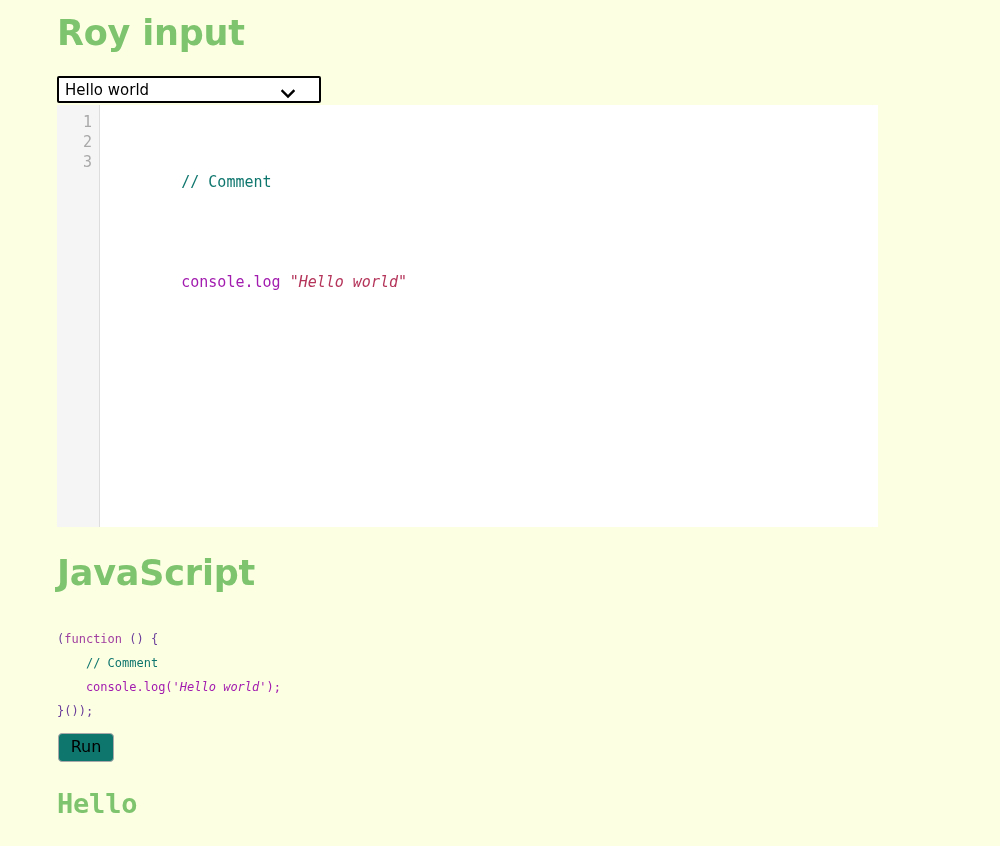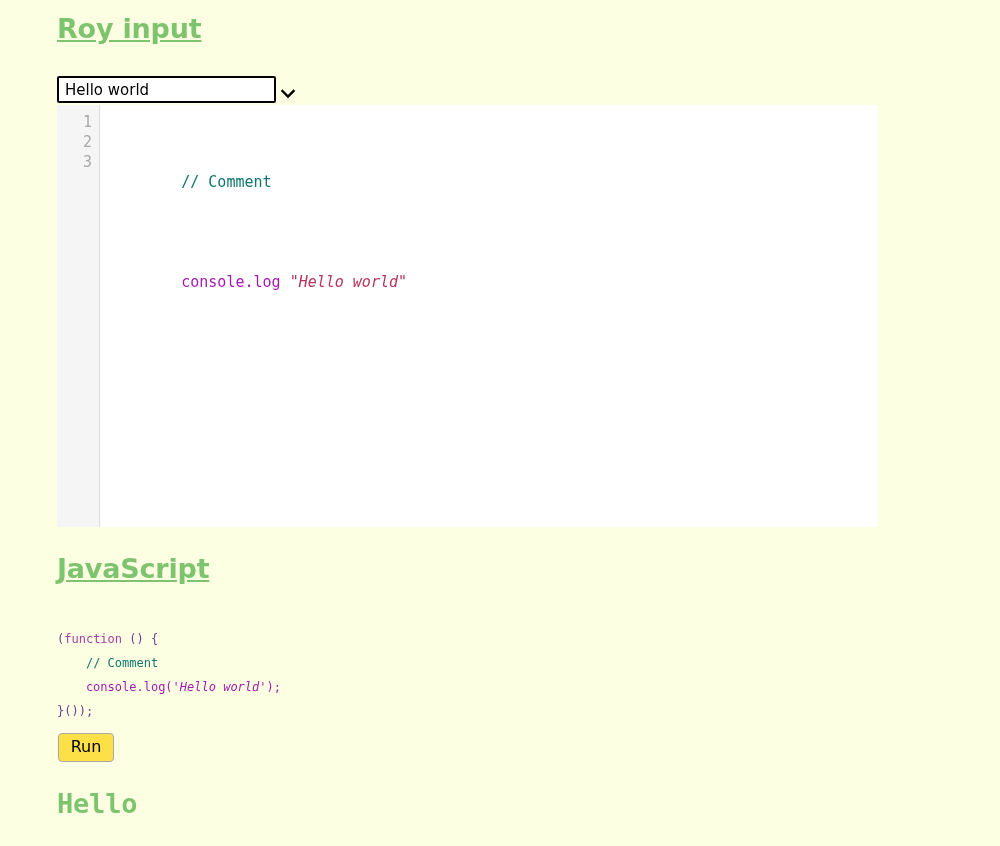--- a/index.html
+++ b/index.html
@@ -22,26 +22,25 @@
 
   
   .heading {
     margin: 0;
     color: #7ec46e;
     font-weight: bold;
     letter-spacing: -0.2px;
   }
   .heading-sans {
     font-family: "DejaVu Sans", sans-serif;
+    font-size: 35px;
+  }
+  .heading-mono {
+    font-family: "DejaVu Sans Mono", monospace;
     font-size: 27px;
-    text-decoration: underline;
-  }
-  .heading-mono {
-    font-family: "DejaVu Sans Mono", monospace;
-    font-size: 27px;
   }
   #heading-roy-input {
     position: absolute;
     left: 57px;
     top: 13px;
   }
   #heading-javascript {
     position: absolute;
     left: 57px;
     top: 553px;
@@ -50,21 +49,21 @@
     position: absolute;
     left: 57px;
     top: 788px;
   }
 
   
   .sample-select {
     position: absolute;
     left: 57px;
     top: 76px;
-    width: 219px;
+    width: 264px;
     height: 27px;
     box-sizing: border-box;
     padding: 2px 26px 2px 6px;
     font-family: "DejaVu Sans", sans-serif;
     font-size: 15px;
     color: #000000;
     background: #ffffff;
     border: 2px solid #000000;
     border-radius: 2px;
     -webkit-appearance: none;
@@ -148,21 +147,21 @@
   
   .run-button {
     position: absolute;
     left: 58px;
     top: 733px;
     min-width: 56px;
     padding: 3px 11px 4px 11px;
     font-family: "DejaVu Sans", sans-serif;
     font-size: 16px;
     color: #000000;
-    background: #fde047;
+    background: #0f766e;
     border: 1px solid #a9a9a9;
     border-radius: 4px;
     cursor: pointer;
     line-height: 20px;
   }
 </style>
 </head>
 <body>
 
 <div class="page">

